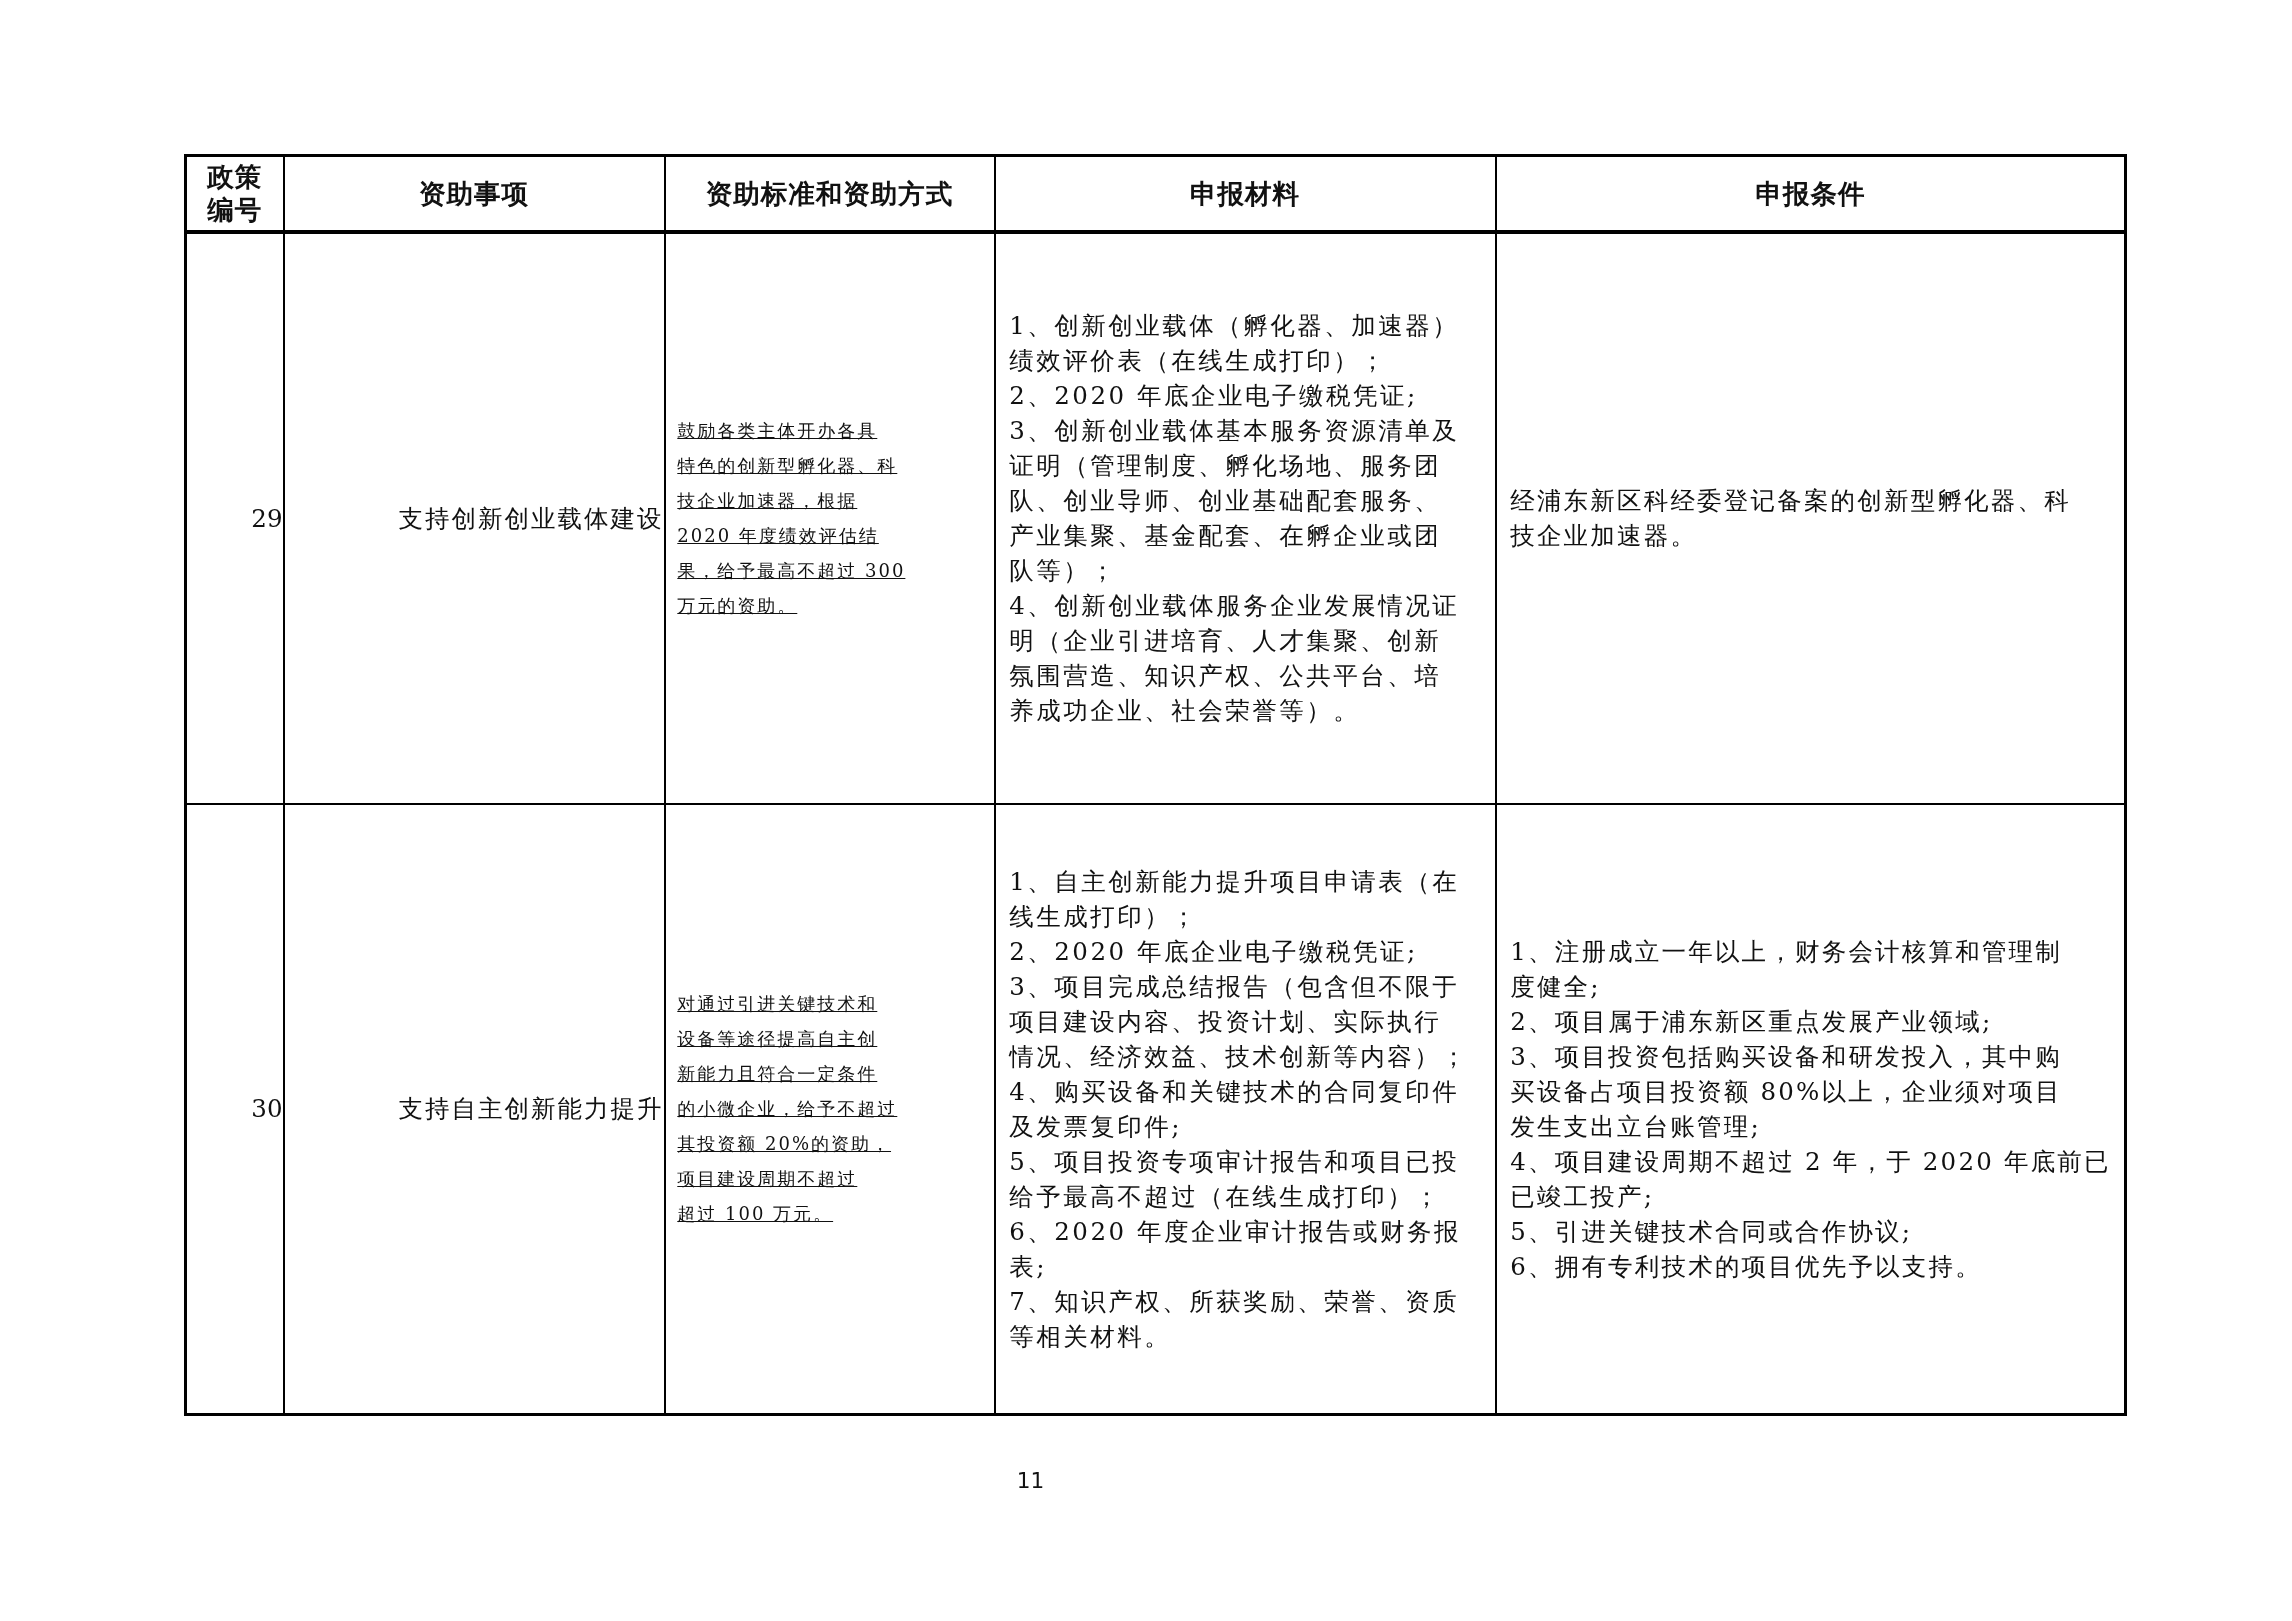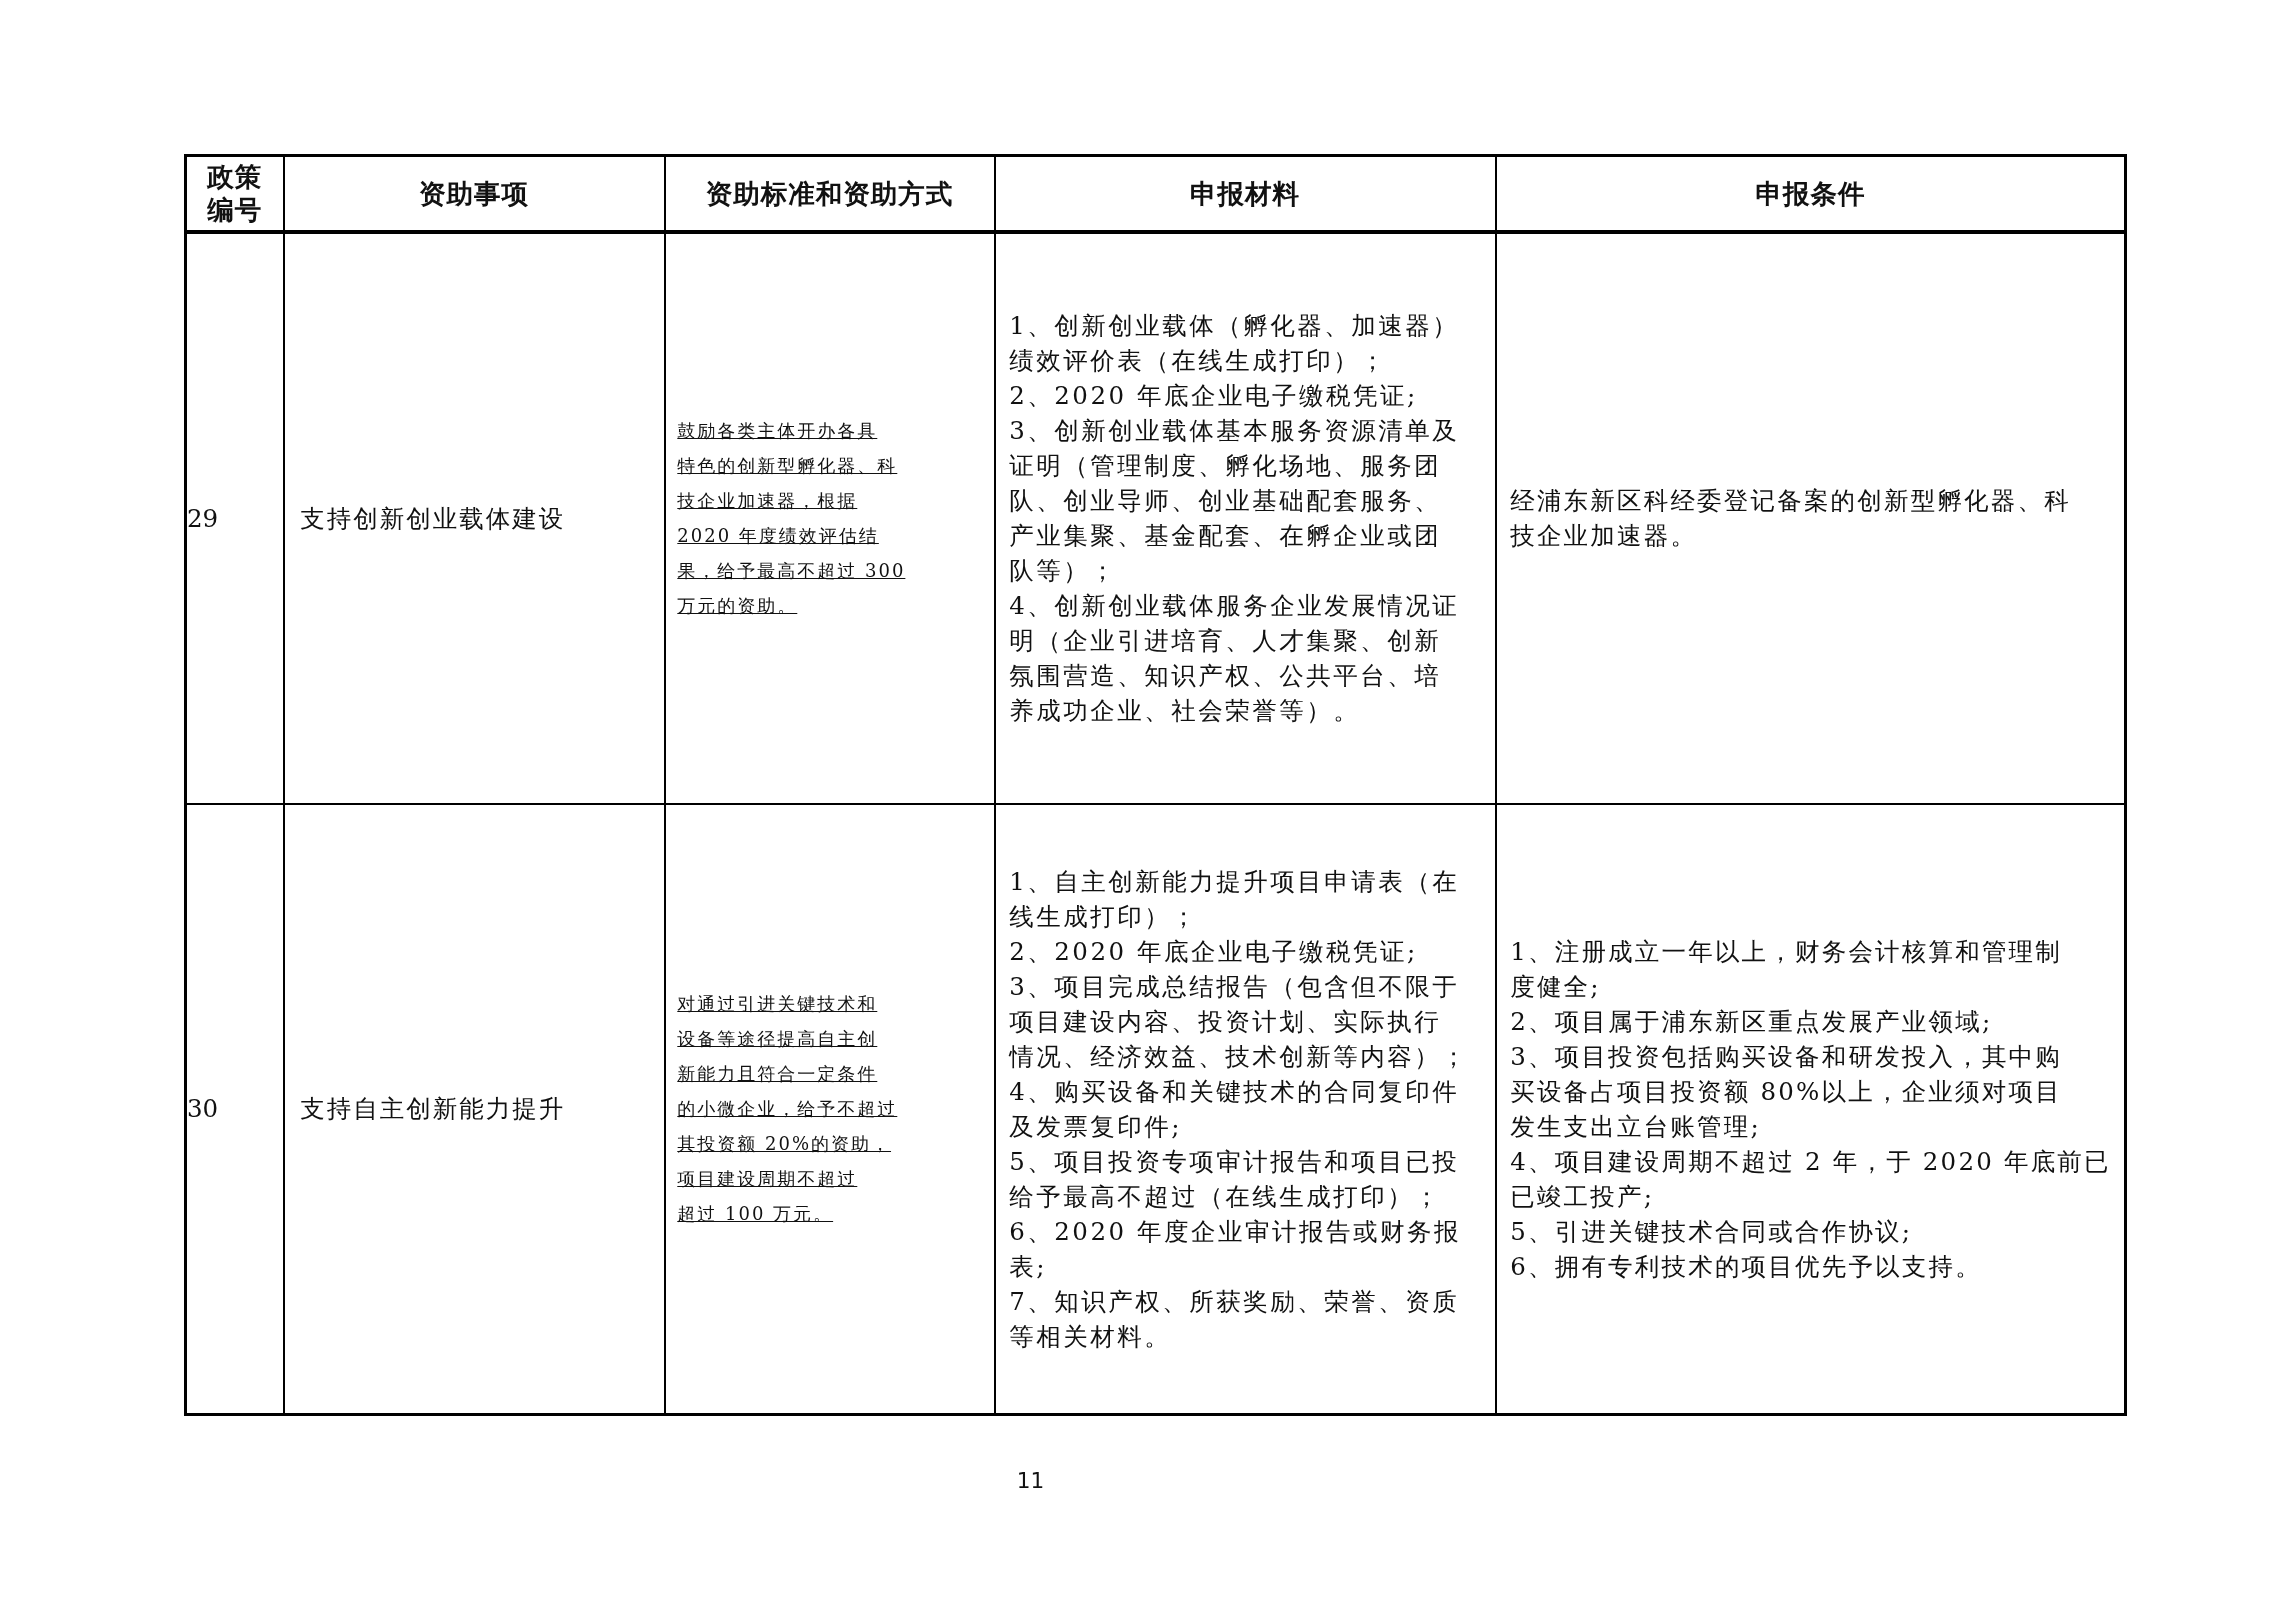--- a/index.html
+++ b/index.html
@@ -40,27 +40,28 @@
     line-height: 35px;
     letter-spacing: 1px;
   }
   .page-table thead th.num-head {
     font-size: 26.5px;
     line-height: 33px;
   }
   .row29 { height: 572px; }
   .row30 { height: 611px; }
   .cell-num {
-    text-align: left;
+    text-align: right;
     font-size: 24.5px;
   }
   .cell-item {
     font-size: 24.5px;
     padding-left: 15.7px !important;
     letter-spacing: 2px;
+    text-align: right;
   }
   .cell-std {
     font-size: 18px;
     line-height: 35px;
     padding: 0 9.8px 0 11.8px !important;
     letter-spacing: 2px;
     text-decoration: underline;
   }
   .cell-mat, .cell-cond {
     font-size: 24.5px;

